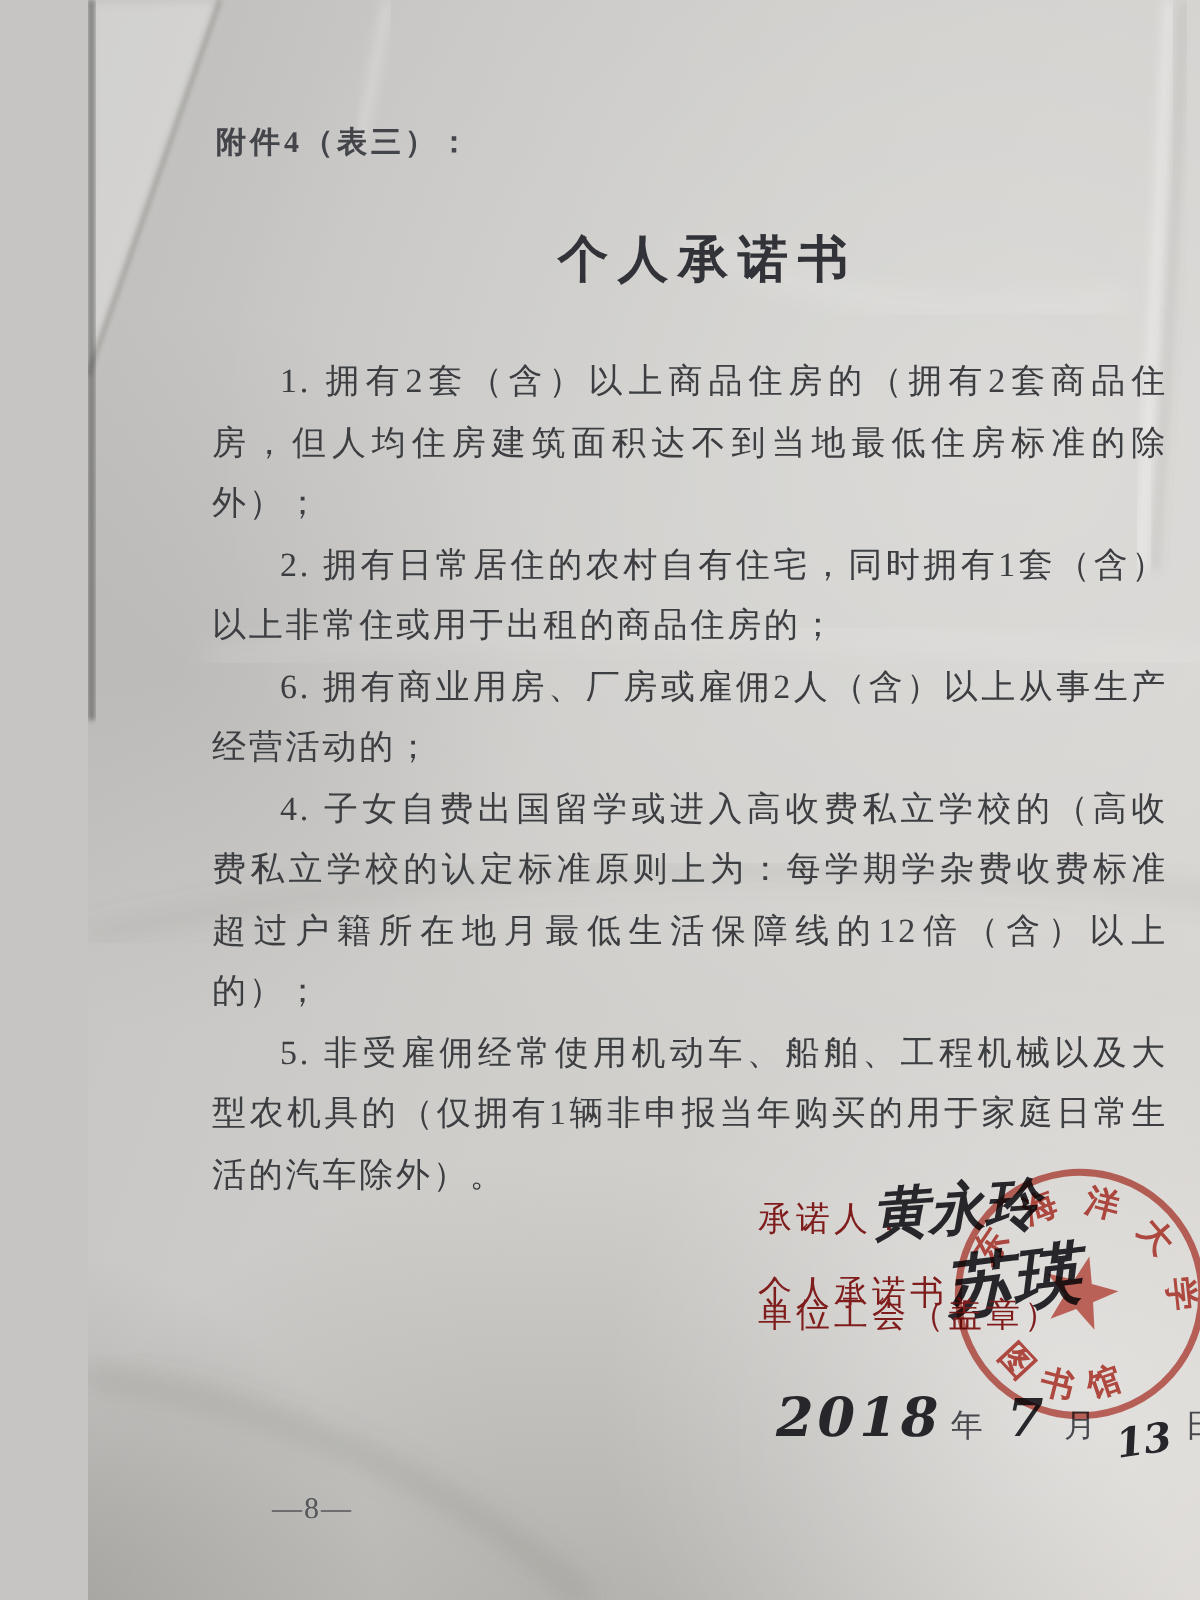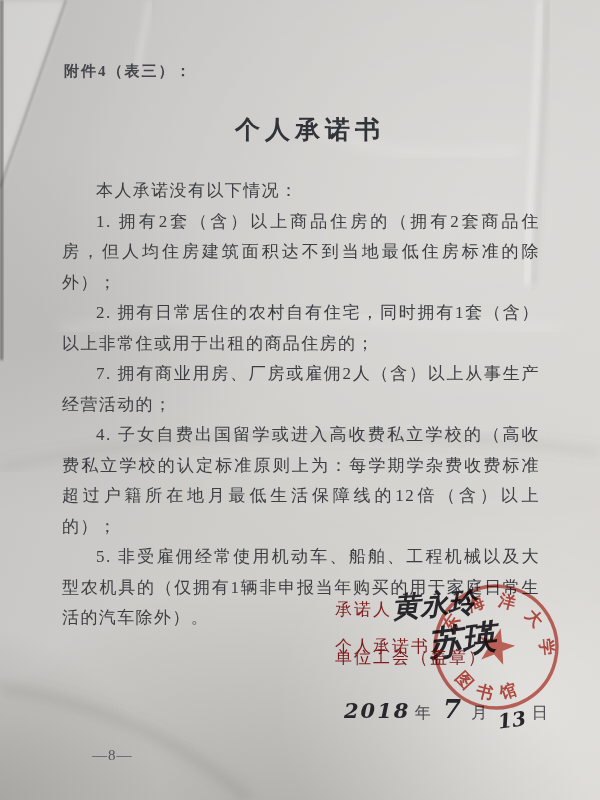--- a/index.html
+++ b/index.html
@@ -1,21 +1,21 @@
 <!DOCTYPE html>
 <html><head>
 <meta charset="utf-8">
 <style>
   html,body{margin:0;padding:0;}
   body{
     width:600px;height:800px;overflow:hidden;position:relative;
     font-family:"Liberation Serif","DejaVu Serif",serif;
     background:#c6c5c3;
   }
-  .photo{position:absolute;inset:0;overflow:hidden;}
+  .photo{position:absolute;inset:0;overflow:hidden;margin-left:44px;}
   .paper-base{
     position:absolute;inset:0;
     background:
       radial-gradient(120% 80% at 82% 28%, rgba(255,255,255,0.22), rgba(255,255,255,0) 60%),
       radial-gradient(70% 45% at 88% 88%, rgba(255,255,255,0.30), rgba(255,255,255,0) 60%),
       radial-gradient(85% 55% at 45% 108%, rgba(66,64,58,0.26), rgba(66,64,58,0) 65%),
       radial-gradient(55% 40% at -6% 102%, rgba(66,64,58,0.28), rgba(66,64,58,0) 60%),
       radial-gradient(50% 35% at 8% 42%, rgba(90,88,84,0.10), rgba(90,88,84,0) 65%),
       linear-gradient(108deg,#bdbcba 0%,#c8c7c5 20%,#cfcecb 48%,#d3d1ce 72%,#d8d5d1 100%);
   }
@@ -40,21 +40,21 @@
     position:absolute;font-size:17px;letter-spacing:2px;color:#7f1d1d;white-space:nowrap;
   }
   .handwriting{
     position:absolute;font-family:"DejaVu Serif",serif;font-style:italic;font-weight:700;
     color:#26262b;white-space:nowrap;
   }
   .hw-inline{
     font-family:"DejaVu Serif",serif;font-style:italic;font-weight:700;color:#26262b;
   }
   .date-line{position:absolute;left:344px;top:694px;font-size:17px;color:#3a3b40;white-space:nowrap;}
-  .date-line .num-year{font-size:21px;letter-spacing:2px;}
+  .date-line .num-year{font-size:27px;letter-spacing:2px;}
   .date-line .num-month{font-size:26px;margin:0 6px 0 8px;}
   .date-line .num-day{font-size:20px;display:inline-block;transform:translateY(9px) rotate(-8deg);margin:0 2px 0 6px;}
   .date-line .d-label{font-size:16px;color:#47484d;}
   .page-number{
     position:absolute;left:92px;top:747px;font-size:15px;letter-spacing:1px;color:#55565a;
   }
   .seal{
     position:absolute;left:425px;top:576px;width:142px;height:142px;
     mix-blend-mode:multiply;opacity:0.92;
   }
@@ -92,24 +92,23 @@
     <path d="M300,120 C360,150 420,160 520,150" stroke="rgba(255,255,255,0.18)" stroke-width="8" fill="none" filter="url(#soft6)"></path>
     <path d="M60,330 C200,310 330,312 560,330" stroke="rgba(255,255,255,0.14)" stroke-width="10" fill="none" filter="url(#soft6)"></path>
   </svg>
 
   <div class="doc">
     <div class="attachment">附件4（表三）：</div>
 
     <div class="title">个人承诺书</div>
 
     <div class="bodytext">
-      <p>本人承诺没有以下情况：</p>
       <p>1. 拥有2套（含）以上商品住房的（拥有2套商品住房，但人均住房建筑面积达不到当地最低住房标准的除外）；</p>
       <p>2. 拥有日常居住的农村自有住宅，同时拥有1套（含）以上非常住或用于出租的商品住房的；</p>
-      <p>7. 拥有商业用房、厂房或雇佣2人（含）以上从事生产经营活动的；</p>
+      <p>6. 拥有商业用房、厂房或雇佣2人（含）以上从事生产经营活动的；</p>
       <p>4. 子女自费出国留学或进入高收费私立学校的（高收费私立学校的认定标准原则上为：每学期学杂费收费标准超过户籍所在地月最低生活保障线的12倍（含）以上的）；</p>
       <p>5. 非受雇佣经常使用机动车、船舶、工程机械以及大型农机具的（仅拥有1辆非申报当年购买的用于家庭日常生活的汽车除外）。</p>
     </div>
 
     <div class="sig-block">
       <span class="sig-label" style="left:335px;top:598px;">承诺人：</span>
       <span class="handwriting" style="left:392px;top:586px;font-size:28px;transform:rotate(-4deg);">黄永玲</span>
 
       <span class="sig-label" style="left:335px;top:635px;">个人承诺书：</span>
       <span class="handwriting" style="left:428px;top:618px;font-size:34px;transform:rotate(-7deg);">苏瑛</span>

